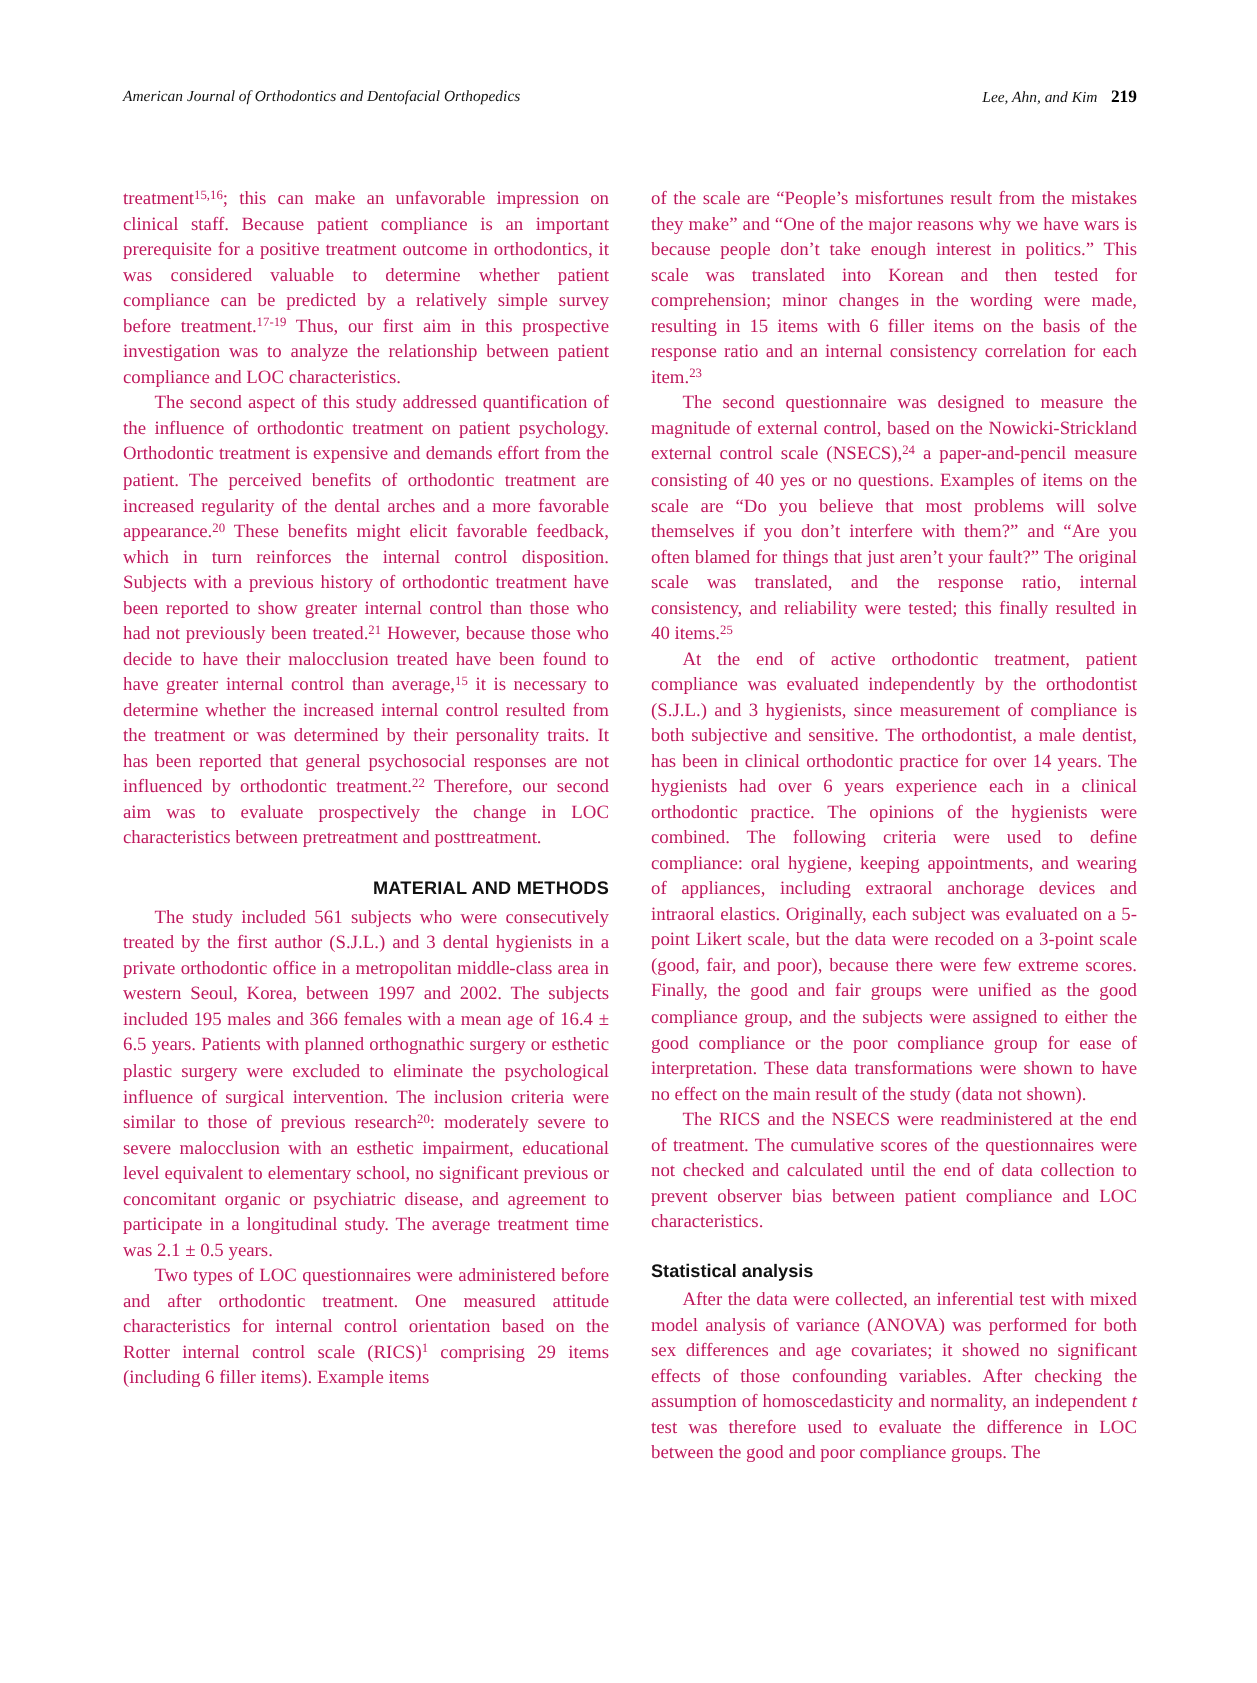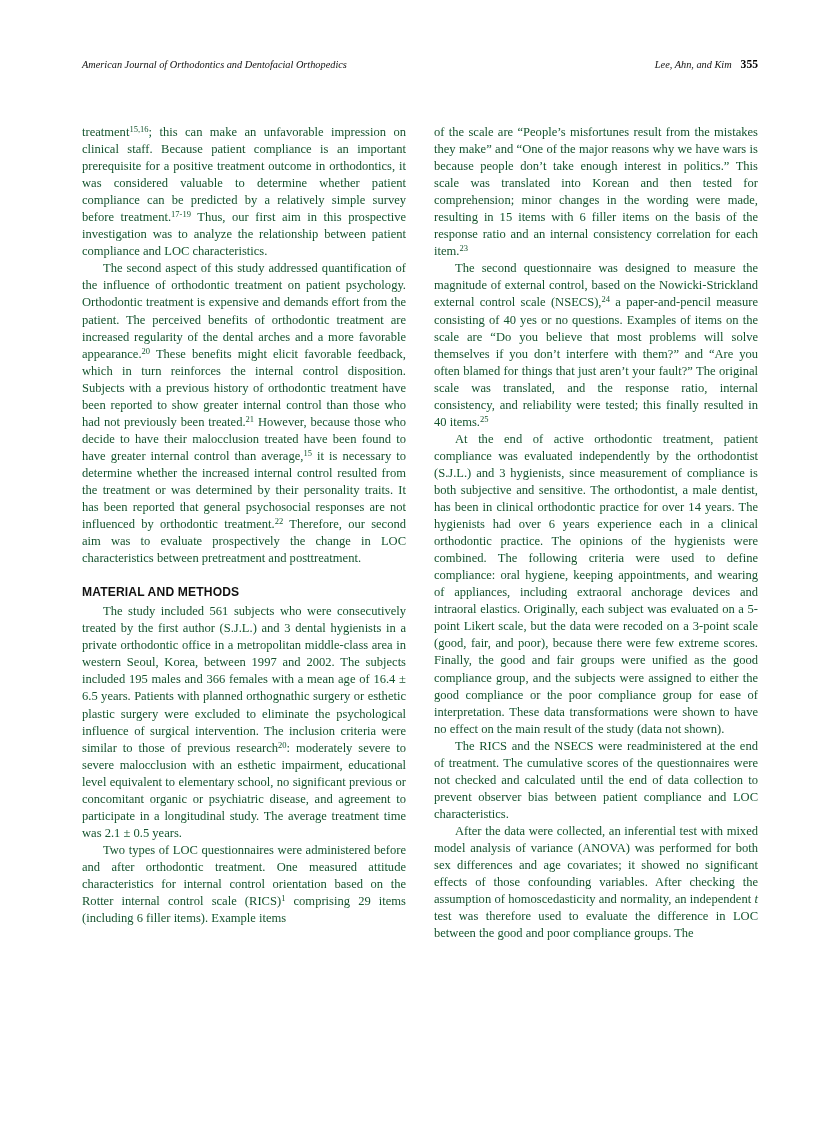--- a/index.html
+++ b/index.html
@@ -75,61 +75,62 @@
   }
 
   p.body-par {
     margin: 0;
     font-size: 12.55px;
     line-height: 17.05px;
     text-align: justify;
     text-indent: 21px;
     -webkit-hyphens: manual;
     hyphens: manual;
-    color: #14532d;
+    color: #be185d;
   }
   p.body-par.no-indent {
     text-indent: 0;
   }
   sup {
     font-size: 0.68em;
     line-height: 0;
     vertical-align: 0.42em;
   }
   i, .ital { font-style: italic; }
 
   h2.section-head {
     font-family: "Liberation Sans", "DejaVu Sans", sans-serif;
     font-size: 12.1px;
     font-weight: bold;
     letter-spacing: 0.15px;
     margin: 18px 0 4px 0;
     color: #111;
     text-transform: none;
+    text-align: right;
   }
   h3.sub-head {
     font-family: "Liberation Sans", "DejaVu Sans", sans-serif;
     font-size: 12.1px;
     font-weight: bold;
     margin: 17px 0 4px 0;
     color: #111;
   }
 </style>
 </head>
 <body>
 
 <div class="page">
 
   <div class="running-head">
     <div class="rh-left">
       <span>American Journal of Orthodontics and Dentofacial Orthopedics</span>
     </div>
     <div class="rh-right">
       <span class="rh-authors">Lee, Ahn, and Kim</span>
-      <span class="rh-pageno">355</span>
+      <span class="rh-pageno">219</span>
     </div>
   </div>
 
   <div class="columns">
 
     <div class="col">
       <div>
           <p class="body-par no-indent"><span>treatment</span><sup>15,16</sup><span>; this can make an unfavorable impression on clinical staff. Because patient compliance is an important prerequisite for a positive treatment outcome in orthodontics, it was considered valuable to determine whether patient compliance can be predicted by a relatively simple survey before treatment.</span><sup>17-19</sup><span> Thus, our first aim in this prospective investigation was to analyze the relationship between patient compliance and LOC characteristics.</span></p>
           <p class="body-par"><span>The second aspect of this study addressed quantification of the influence of orthodontic treatment on patient psychology. Orthodontic treatment is expensive and demands effort from the patient. The perceived benefits of orthodontic treatment are increased regularity of the dental arches and a more favorable appearance.</span><sup>20</sup><span> These benefits might elicit favorable feedback, which in turn reinforces the internal control disposition. Subjects with a previous history of orthodontic treatment have been reported to show greater internal control than those who had not previously been treated.</span><sup>21</sup><span> However, because those who decide to have their malocclusion treated have been found to have greater internal control than average,</span><sup>15</sup><span> it is necessary to determine whether the increased internal control resulted from the treatment or was determined by their personality traits. It has been reported that general psychosocial responses are not influenced by orthodontic treatment.</span><sup>22</sup><span> Therefore, our second aim was to evaluate prospectively the change in LOC characteristics between pretreatment and posttreatment.</span></p>
         </div>
@@ -140,19 +141,20 @@
         </div>
     </div>
 
     <div class="col">
       <div>
           <p class="body-par no-indent"><span>of the scale are “People’s misfortunes result from the mistakes they make” and “One of the major reasons why we have wars is because people don’t take enough interest in politics.” This scale was translated into Korean and then tested for comprehension; minor changes in the wording were made, resulting in 15 items with 6 filler items on the basis of the response ratio and an internal consistency correlation for each item.</span><sup>23</sup></p>
           <p class="body-par"><span>The second questionnaire was designed to measure the magnitude of external control, based on the Nowicki-Strickland external control scale (NSECS),</span><sup>24</sup><span> a paper-and-pencil measure consisting of 40 yes or no questions. Examples of items on the scale are “Do you believe that most problems will solve themselves if you don’t interfere with them?” and “Are you often blamed for things that just aren’t your fault?” The original scale was translated, and the response ratio, internal consistency, and reliability were tested; this finally resulted in 40 items.</span><sup>25</sup></p>
           <p class="body-par"><span>At the end of active orthodontic treatment, patient compliance was evaluated independently by the orthodontist (S.J.L.) and 3 hygienists, since measurement of compliance is both subjective and sensitive. The orthodontist, a male dentist, has been in clinical orthodontic practice for over 14 years. The hygienists had over 6 years experience each in a clinical orthodontic practice. The opinions of the hygienists were combined. The following criteria were used to define compliance: oral hygiene, keeping appointments, and wearing of appliances, including extraoral anchorage devices and intraoral elastics. Originally, each subject was evaluated on a 5-point Likert scale, but the data were recoded on a 3-point scale (good, fair, and poor), because there were few extreme scores. Finally, the good and fair groups were unified as the good compliance group, and the subjects were assigned to either the good compliance or the poor compliance group for ease of interpretation. These data transformations were shown to have no effect on the main result of the study (data not shown).</span></p>
           <p class="body-par"><span>The RICS and the NSECS were readministered at the end of treatment. The cumulative scores of the questionnaires were not checked and calculated until the end of data collection to prevent observer bias between patient compliance and LOC characteristics.</span></p>
         </div>
+      <h3 class="sub-head">Statistical analysis</h3>
       <div>
           <p class="body-par"><span>After the data were collected, an inferential test with mixed model analysis of variance (ANOVA) was performed for both sex differences and age covariates; it showed no significant effects of those confounding variables. After checking the assumption of homoscedasticity and normality, an independent </span><i>t</i><span> test was therefore used to evaluate the difference in LOC between the good and poor compliance groups. The</span></p>
         </div>
     </div>
 
   </div>
 </div>
 
 </body></html>

